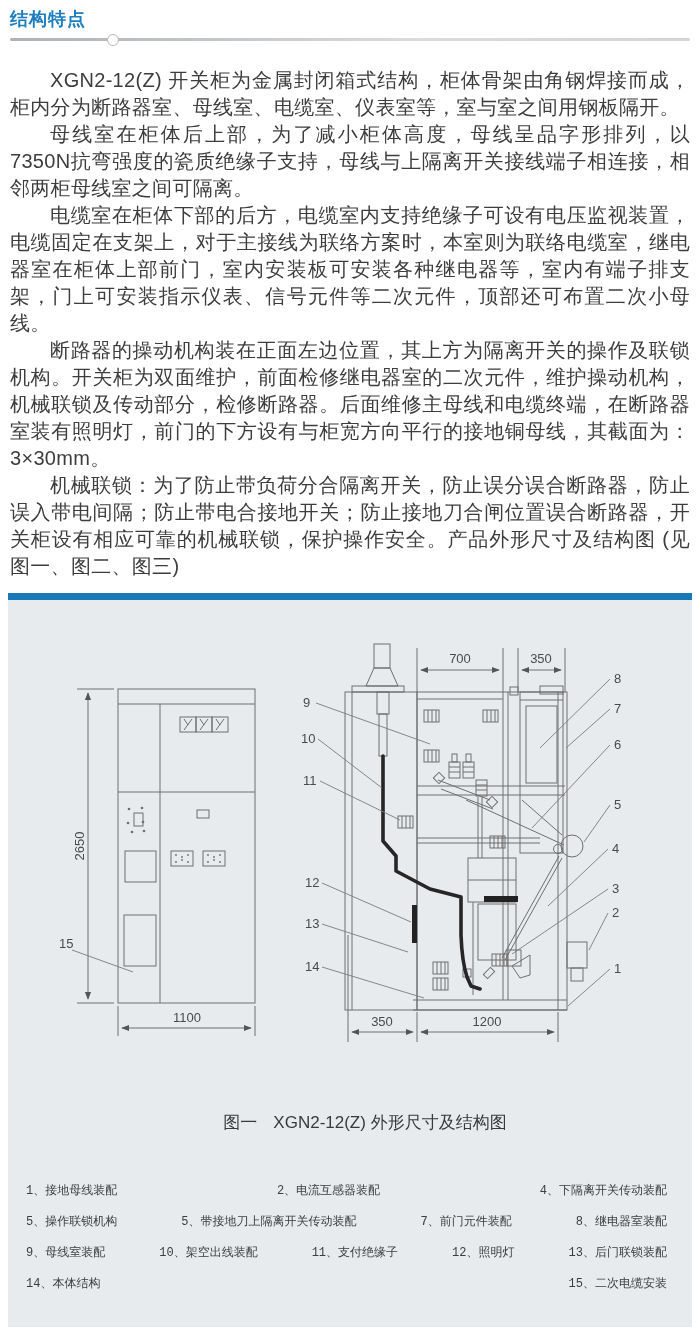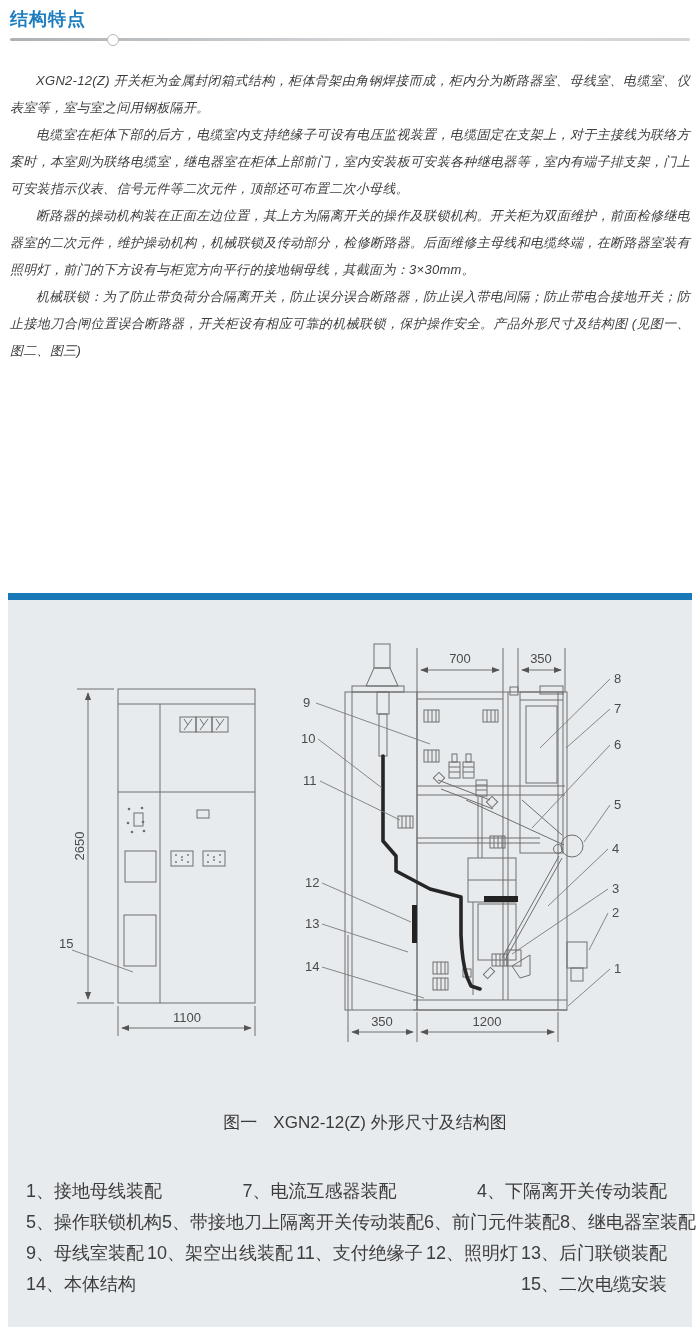--- a/index.html
+++ b/index.html
@@ -19,57 +19,59 @@
     background:linear-gradient(to right,#aeb2b5,#d9dbdd 60%,#d2d4d6);
     border-radius:2px;
   }
   .divider .knob{
     position:absolute;left:97px;top:-4px;width:10px;height:10px;
     background:#fff;border:1.5px solid #b3b6b9;border-radius:50%;
   }
   
   .bodytext{
     margin:26px 10px 12px 10px;
-    font-size:13px;line-height:27px;color:#3d3d3d;
-    text-align:justify;letter-spacing:.3px;font-style:italic;
+    font-size:20px;line-height:27px;color:#3d3d3d;
+    text-align:justify;letter-spacing:.3px;
   }
   .bodytext p{margin:0;text-indent:2em;}
   
   .figure-block{position:absolute;left:8px;top:593px;width:684px;}
   .panel-topbar{height:7px;background:#1878b8;}
   .panel{
     position:relative;height:727px;background:#e7ebee;
   }
   .panel svg{position:absolute;left:0;top:0;display:block;}
   .fig-caption{
     position:absolute;top:512px;left:0;width:100%;
     text-align:center;font-size:17px;color:#3a3a3a;line-height:22px;margin-left:15px;
   }
   .fig-caption .cap-label{margin-right:16px;}
   .legend{position:absolute;top:580px;left:0;right:0;padding:0 25px 0 18px;}
   .legend-row{
     display:flex;justify-content:space-between;
-    font-size:18px;color:#3d3d3d;line-height:22px;margin-bottom:9px;
+    font-size:12px;color:#3d3d3d;line-height:22px;margin-bottom:9px;
     white-space:nowrap;
+    font-family:Liberation Mono, monospace;
   }
   .legend-row.last{justify-content:space-between;gap:28px;}
   svg text{font-family:"Liberation Sans","DejaVu Sans",sans-serif;}
 </style>
 </head>
 <body>
 
 <div class="hdr">
   <h1>结构特点</h1>
   <div class="divider">
     <span class="knob"></span>
   </div>
 </div>
 
 <div class="bodytext">
   <p>XGN2-12(Z) 开关柜为金属封闭箱式结构，柜体骨架由角钢焊接而成，柜内分为断路器室、母线室、电缆室、仪表室等，室与室之间用钢板隔开。</p>
+  <p>母线室在柜体后上部，为了减小柜体高度，母线呈品字形排列，以7350N抗弯强度的瓷质绝缘子支持，母线与上隔离开关接线端子相连接，相邻两柜母线室之间可隔离。</p>
   <p>电缆室在柜体下部的后方，电缆室内支持绝缘子可设有电压监视装置，电缆固定在支架上，对于主接线为联络方案时，本室则为联络电缆室，继电器室在柜体上部前门，室内安装板可安装各种继电器等，室内有端子排支架，门上可安装指示仪表、信号元件等二次元件，顶部还可布置二次小母线。</p>
   <p>断路器的操动机构装在正面左边位置，其上方为隔离开关的操作及联锁机构。开关柜为双面维护，前面检修继电器室的二次元件，维护操动机构，机械联锁及传动部分，检修断路器。后面维修主母线和电缆终端，在断路器室装有照明灯，前门的下方设有与柜宽方向平行的接地铜母线，其截面为：3×30mm。</p>
   <p>机械联锁：为了防止带负荷分合隔离开关，防止误分误合断路器，防止误入带电间隔；防止带电合接地开关；防止接地刀合闸位置误合断路器，开关柜设有相应可靠的机械联锁，保护操作安全。产品外形尺寸及结构图 (见图一、图二、图三)</p>
 </div>
 
 <div class="figure-block">
   <div class="panel-topbar"></div>
   <div class="panel">
 
     <svg width="684" height="460" viewBox="8 600 684 460">
@@ -343,27 +345,27 @@
       </g>
     </svg>
 
     <div class="fig-caption">
       <span class="cap-label">图一</span><span>XGN2-12(Z) 外形尺寸及结构图</span>
     </div>
 
     <div class="legend">
       <div class="legend-row">
         <span>1、接地母线装配</span>
-        <span>7、电流互感器装配</span>
+        <span>2、电流互感器装配</span>
         <span>4、下隔离开关传动装配</span>
       </div>
       <div class="legend-row">
         <span>5、操作联锁机构</span>
         <span>5、带接地刀上隔离开关传动装配</span>
-        <span>6、前门元件装配</span>
+        <span>7、前门元件装配</span>
         <span>8、继电器室装配</span>
       </div>
       <div class="legend-row">
         <span>9、母线室装配</span>
         <span>10、架空出线装配</span>
         <span>11、支付绝缘子</span>
         <span>12、照明灯</span>
         <span>13、后门联锁装配</span>
       </div>
       <div class="legend-row last">

